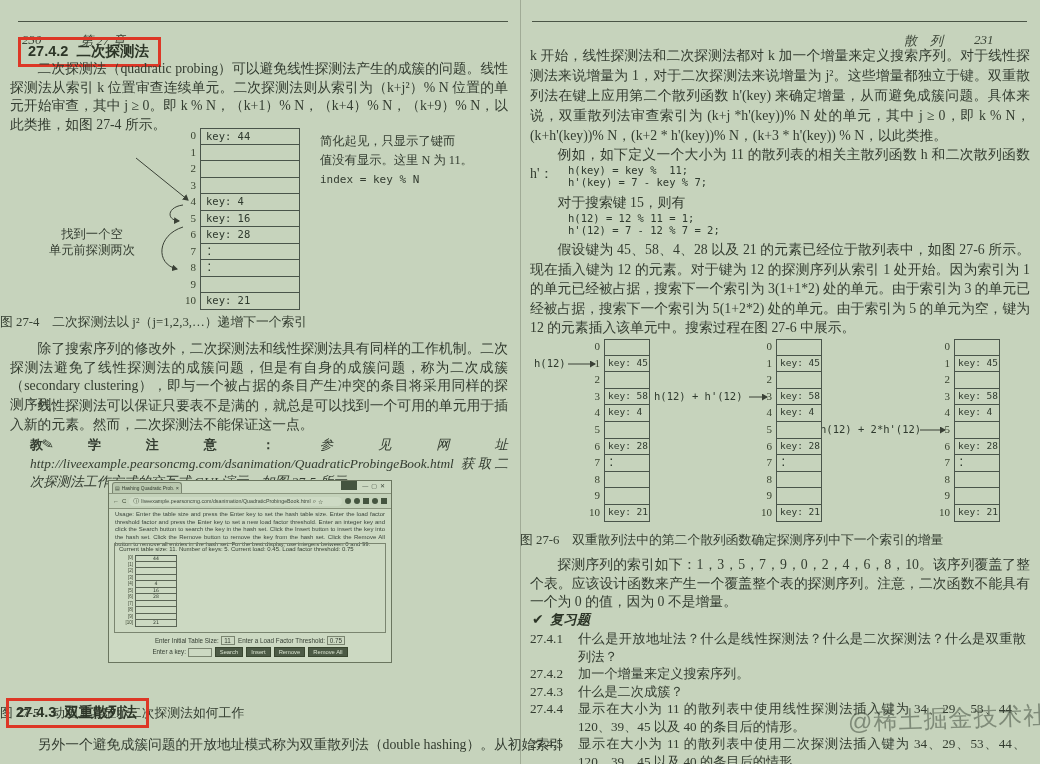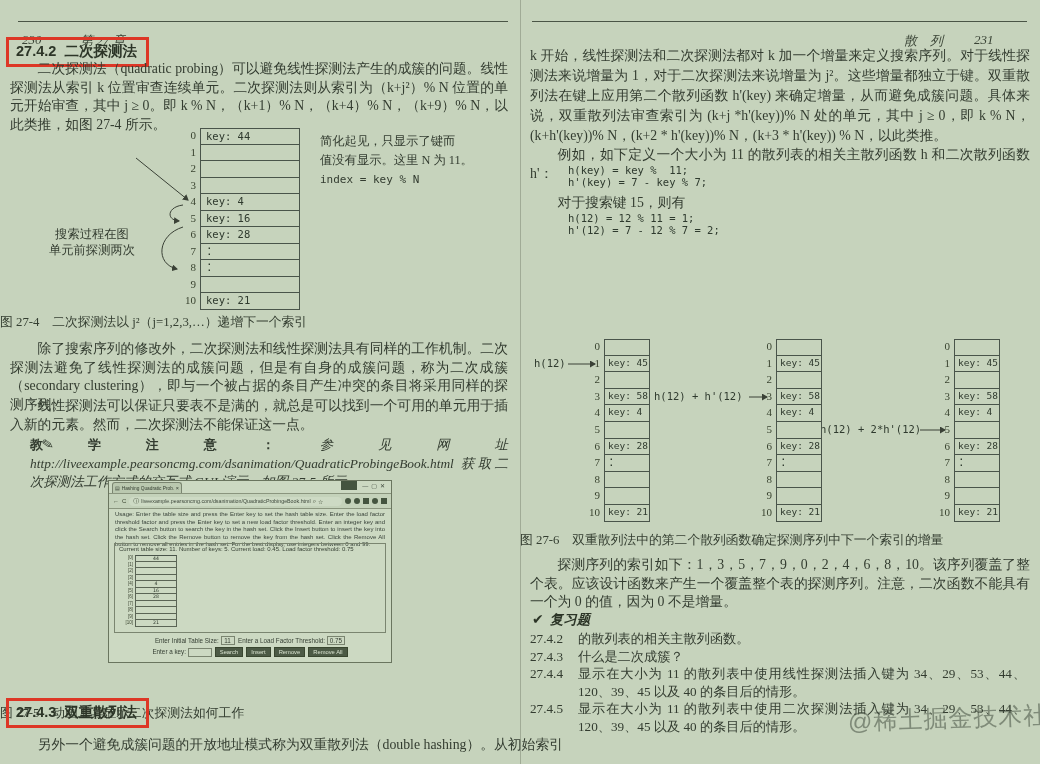--- a/index.html
+++ b/index.html
@@ -80,38 +80,38 @@
 </head>
 <body>
 
 <div class="canvas">
 
   <div class="page" id="left-page">
     <span class="hdr" style="left:22px;top:4px;">230</span>
     <span class="hdr" style="left:80px;top:4px;">第 27 章</span>
     <div class="hrule" style="left:18px;top:21px;width:490px;"></div>
 
-    <div class="redbox" style="left:6px;top:37px;">
+    <div class="redbox" style="left:18px;top:37px;">
       <span>27.4.2</span>&nbsp;&nbsp;<span>二次探测法</span>
     </div>
 
     <div class="para indent" style="left:10px;top:60px;width:498px;">二次探测法（quadratic probing）可以避免线性探测法产生的成簇的问题。线性探测法从索引 k 位置审查连续单元。二次探测法则从索引为（k+j²）% N 位置的单元开始审查，其中 j ≥ 0。即 k % N，（k+1）% N，（k+4）% N，（k+9）% N，以此类推，如图 27-4 所示。</div>
 
     <svg class="figsvg" viewBox="0 0 520 764">
       <defs>
         <marker id="ah" markerWidth="7" markerHeight="7" refX="5" refY="3.5" orient="auto">
           <polygon points="0,0 6,3.5 0,7" fill="#3a4136"></polygon>
         </marker>
       </defs>
       <line x1="136" y1="158" x2="188" y2="200" stroke="#3a4136" stroke-width="1" marker-end="url(#ah)"></line>
       <path d="M 183,205 C 167,207 166,220 179,221" fill="none" stroke="#3a4136" stroke-width="1" marker-end="url(#ah)"></path>
       <path d="M 183,227 C 157,235 155,264 177,269" fill="none" stroke="#3a4136" stroke-width="1" marker-end="url(#ah)"></path>
     </svg>
     <div class="figlabel" style="left:34px;top:226px;width:116px;">
-      <div>搜索过程在图</div>
+      <div>找到一个空</div>
       <div>单元前探测两次</div>
     </div>
     <div class="htable ht274" style="left:176px;top:128px;">
         <div class="ht-row">
           <span class="ht-idx">0</span>
           <span class="ht-cell">key: 44</span>
         </div>
         <div class="ht-row">
           <span class="ht-idx">1</span>
           <span class="ht-cell"></span>
@@ -265,20 +265,21 @@
   <div class="page" id="right-page">
     <span class="hdr" style="left:384px;top:4px;">散　列</span>
     <span class="hdr" style="left:454px;top:4px;">231</span>
     <div class="hrule" style="left:12px;top:21px;width:495px;"></div>
 
     <div class="para" style="left:10px;top:46px;width:500px;line-height:20px;">k 开始，线性探测法和二次探测法都对 k 加一个增量来定义搜索序列。对于线性探测法来说增量为 1，对于二次探测法来说增量为 j²。这些增量都独立于键。双重散列法在键上应用第二个散列函数 h'(key) 来确定增量，从而避免成簇问题。具体来说，双重散列法审查索引为 (k+j *h'(key))% N 处的单元，其中 j ≥ 0，即 k % N，(k+h'(key))% N，(k+2 * h'(key))% N，(k+3 * h'(key)) % N，以此类推。</div>
     <div class="para indent" style="left:10px;top:146px;width:500px;">例如，如下定义一个大小为 11 的散列表的相关主散列函数 h 和二次散列函数 h'：</div>
     <div class="codeblk" style="left:48px;top:165px;"><div>h(key) = key %  11;</div><div>h'(key) = 7 - key % 7;</div></div>
     <div class="para indent" style="left:10px;top:194px;width:500px;">对于搜索键 15，则有</div>
     <div class="codeblk" style="left:48px;top:213px;"><div>h(12) = 12 % 11 = 1;</div><div>h'(12) = 7 - 12 % 7 = 2;</div></div>
+    <div class="para indent" style="left:10px;top:240px;width:500px;line-height:19.5px;">假设键为 45、58、4、28 以及 21 的元素已经位于散列表中，如图 27-6 所示。现在插入键为 12 的元素。对于键为 12 的探测序列从索引 1 处开始。因为索引为 1 的单元已经被占据，搜索下一个索引为 3(1+1*2) 处的单元。由于索引为 3 的单元已经被占据，搜索下一个索引为 5(1+2*2) 处的单元。由于索引为 5 的单元为空，键为 12 的元素插入该单元中。搜索过程在图 27-6 中展示。</div>
 
     <svg class="figsvg" viewBox="0 0 520 764">
       <line x1="48" y1="364" x2="75" y2="364" stroke="#3a4136" stroke-width="1" marker-end="url(#ah)"></line>
       <line x1="229" y1="397" x2="247" y2="397" stroke="#3a4136" stroke-width="1" marker-end="url(#ah)"></line>
       <line x1="400" y1="430" x2="425" y2="430" stroke="#3a4136" stroke-width="1" marker-end="url(#ah)"></line>
     </svg>
     <span class="monolabel" style="left:14px;top:357px;">h(12)</span>
     <span class="monolabel" style="left:134px;top:390px;">h(12) + h'(12)</span>
     <span class="monolabel" style="left:300px;top:423px;">h(12) + 2*h'(12)</span>
     <div class="htable ht276" style="left:60px;top:339px;">
@@ -421,22 +422,26 @@
       </div>
     <div class="caption" style="top:532px;">图 27-6　双重散列法中的第二个散列函数确定探测序列中下一个索引的增量</div>
 
     <div class="para indent" style="left:10px;top:556px;width:500px;">探测序列的索引如下：1，3，5，7，9，0，2，4，6，8，10。该序列覆盖了整个表。应该设计函数来产生一个覆盖整个表的探测序列。注意，二次函数不能具有一个为 0 的值，因为 0 不是增量。</div>
 
     <div class="rev-title" style="left:12px;top:611px;font-style:italic;">
       <span class="rev-check">✔</span><span>复习题</span>
     </div>
     <div class="rev-list">
         <div class="rq-row">
+          <span class="rq-num">27.4.1</span>
+          <span class="rq-text">什么是开放地址法？什么是线性探测法？什么是二次探测法？什么是双重散列法？</span>
+        </div>
+        <div class="rq-row">
           <span class="rq-num">27.4.2</span>
-          <span class="rq-text">的散列表的相关主散列函数。</span>
+          <span class="rq-text">加一个增量来定义搜索序列。</span>
         </div>
         <div class="rq-row">
           <span class="rq-num">27.4.3</span>
           <span class="rq-text">什么是二次成簇？</span>
         </div>
         <div class="rq-row">
           <span class="rq-num">27.4.4</span>
           <span class="rq-text">显示在大小为 11 的散列表中使用线性探测法插入键为 34、29、53、44、120、39、45 以及 40 的条目后的情形。</span>
         </div>
         <div class="rq-row">

